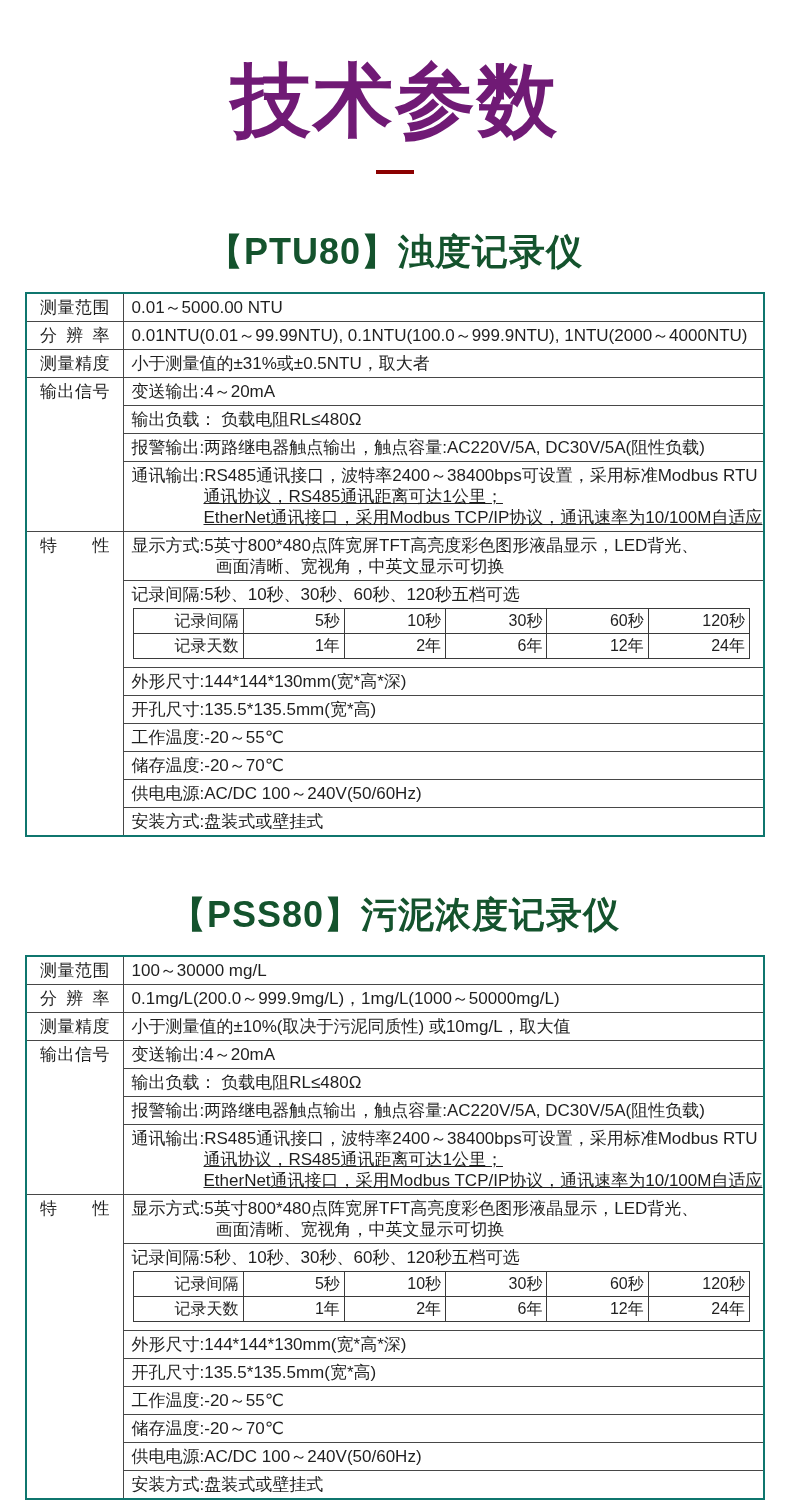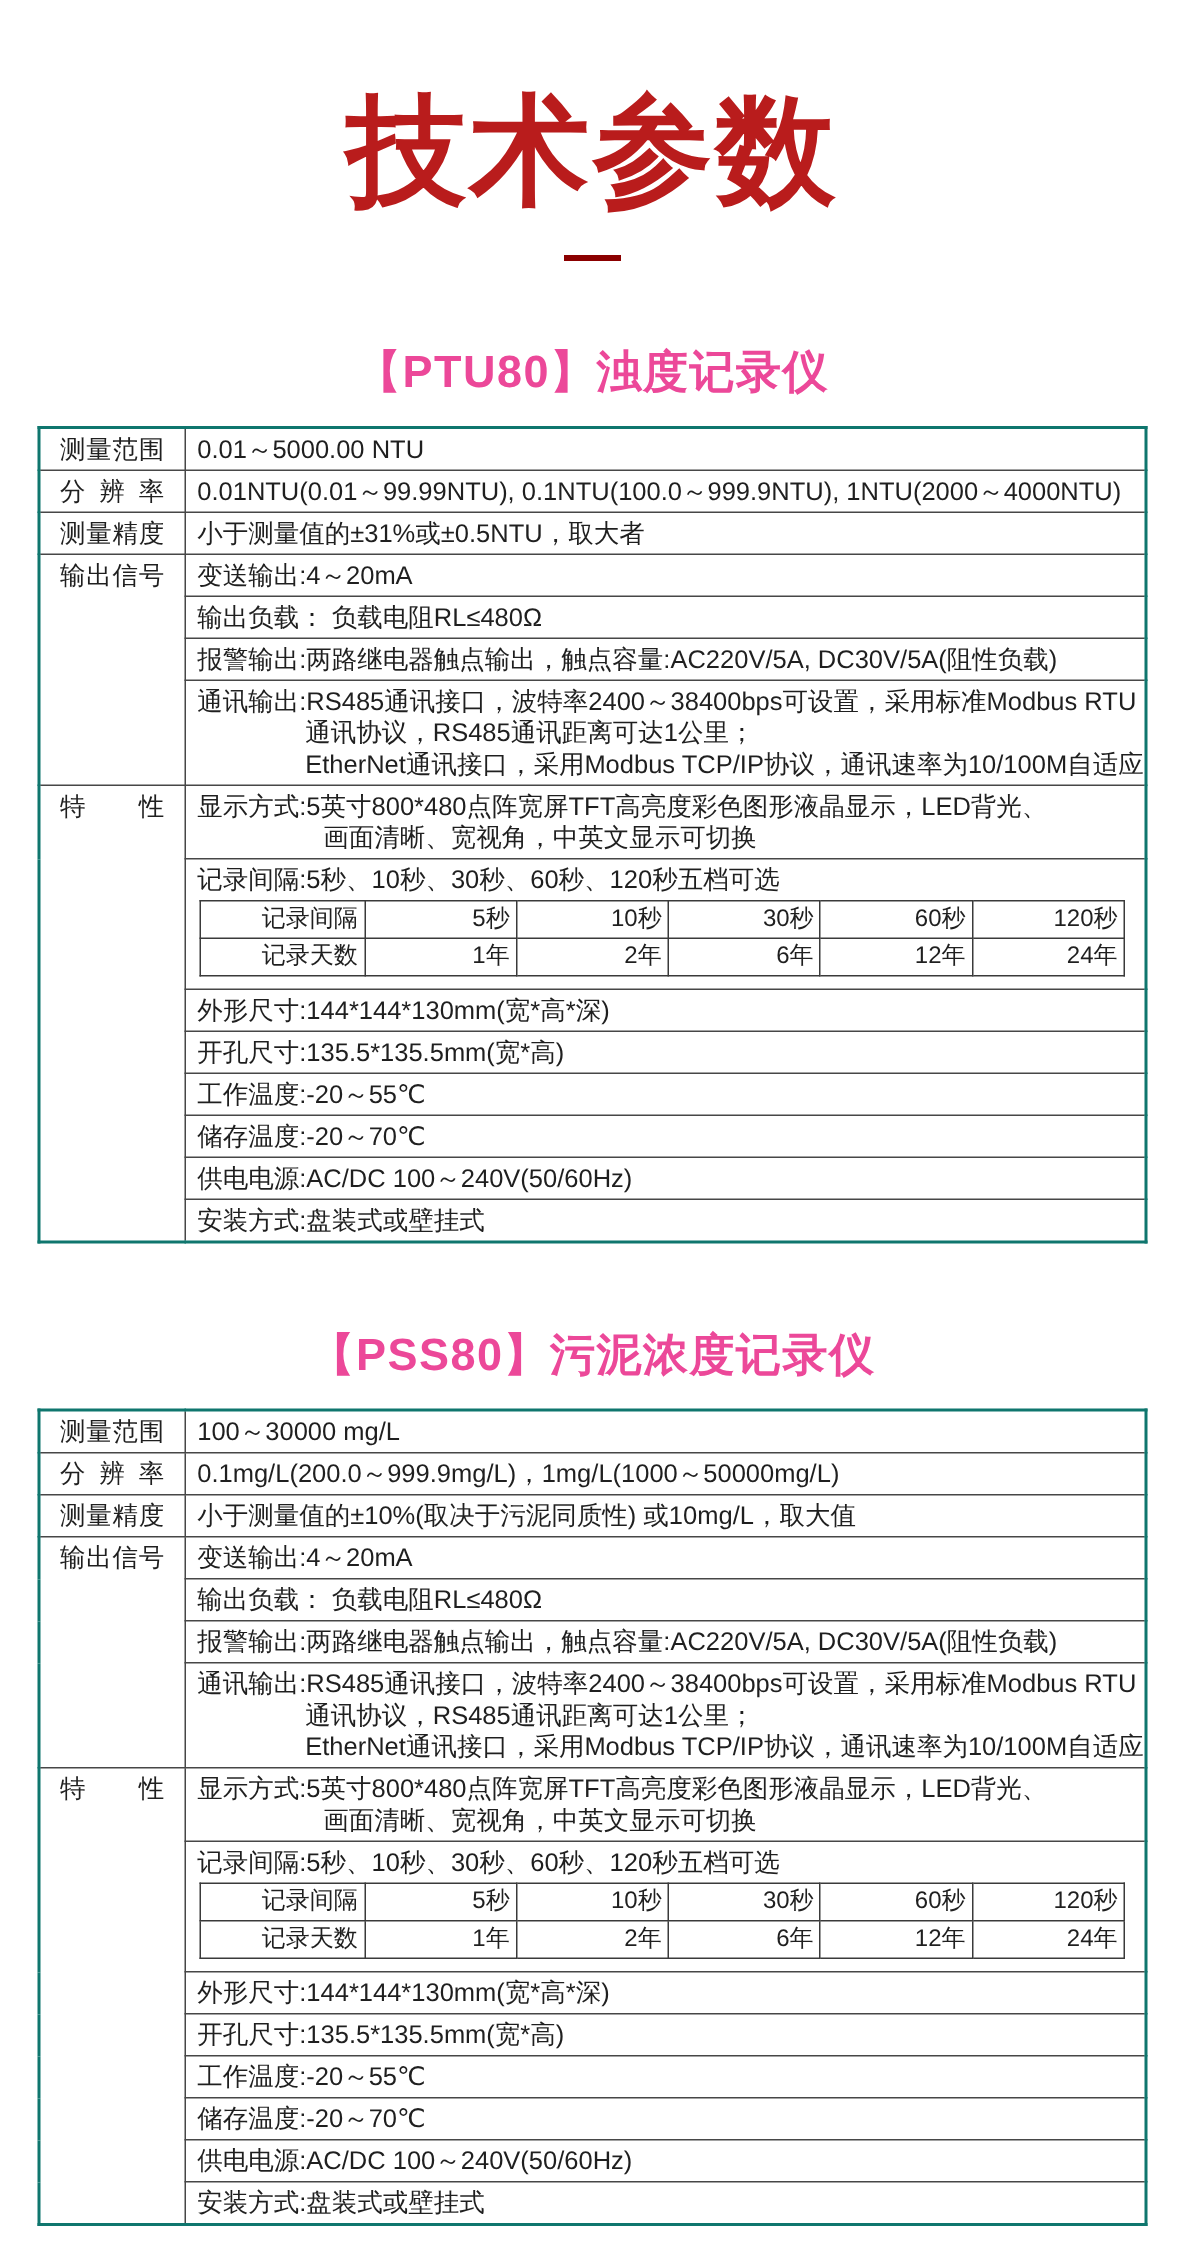--- a/index.html
+++ b/index.html
@@ -17,32 +17,32 @@
     background: #ffffff;
     overflow: hidden;
   }
   .main-title {
     margin: 58px 0 0 0;
     text-align: center;
     font-size: 80px;
     line-height: 1.08;
     font-weight: 900;
     letter-spacing: 2px;
-    color: #b91c1c;
+    color: #701a75;
   }
   .accent-line {
     width: 38px;
     height: 4px;
     margin: 26px auto 0 auto;
   }
   .sec-heading {
     text-align: center;
-    font-size: 30px;
+    font-size: 36px;
     font-weight: 700;
-    color: #ec4899;
+    color: #14532d;
     margin: 54px 0 15px 0;
     letter-spacing: 1px;
   }
   .sec-heading.second { }
   table.spec {
     width: 740px;
     margin: 0 auto;
     border-collapse: collapse;
     table-layout: fixed;
     border: 2px solid #0f766e;
@@ -58,21 +58,21 @@
     overflow: hidden;
     white-space: nowrap;
   }
   table.spec td.lbl {
     text-align: justify;
     text-align-last: justify;
     padding-left: 13px;
     padding-right: 13px;
     font-weight: 500;
   }
-  .indent-comm { padding-left: 72px; }
+  .indent-comm { padding-left: 72px; text-decoration: underline; }
   .indent-disp { padding-left: 84px; }
   table.mini {
     width: calc(100% - 6px);
     margin: 3px 4px 5px 1px;
     border-collapse: collapse;
     table-layout: fixed;
     border: 1px solid #3a3a3a;
     font-size: 16px;
   }
   table.mini col.mc0 { width: 110px; }

